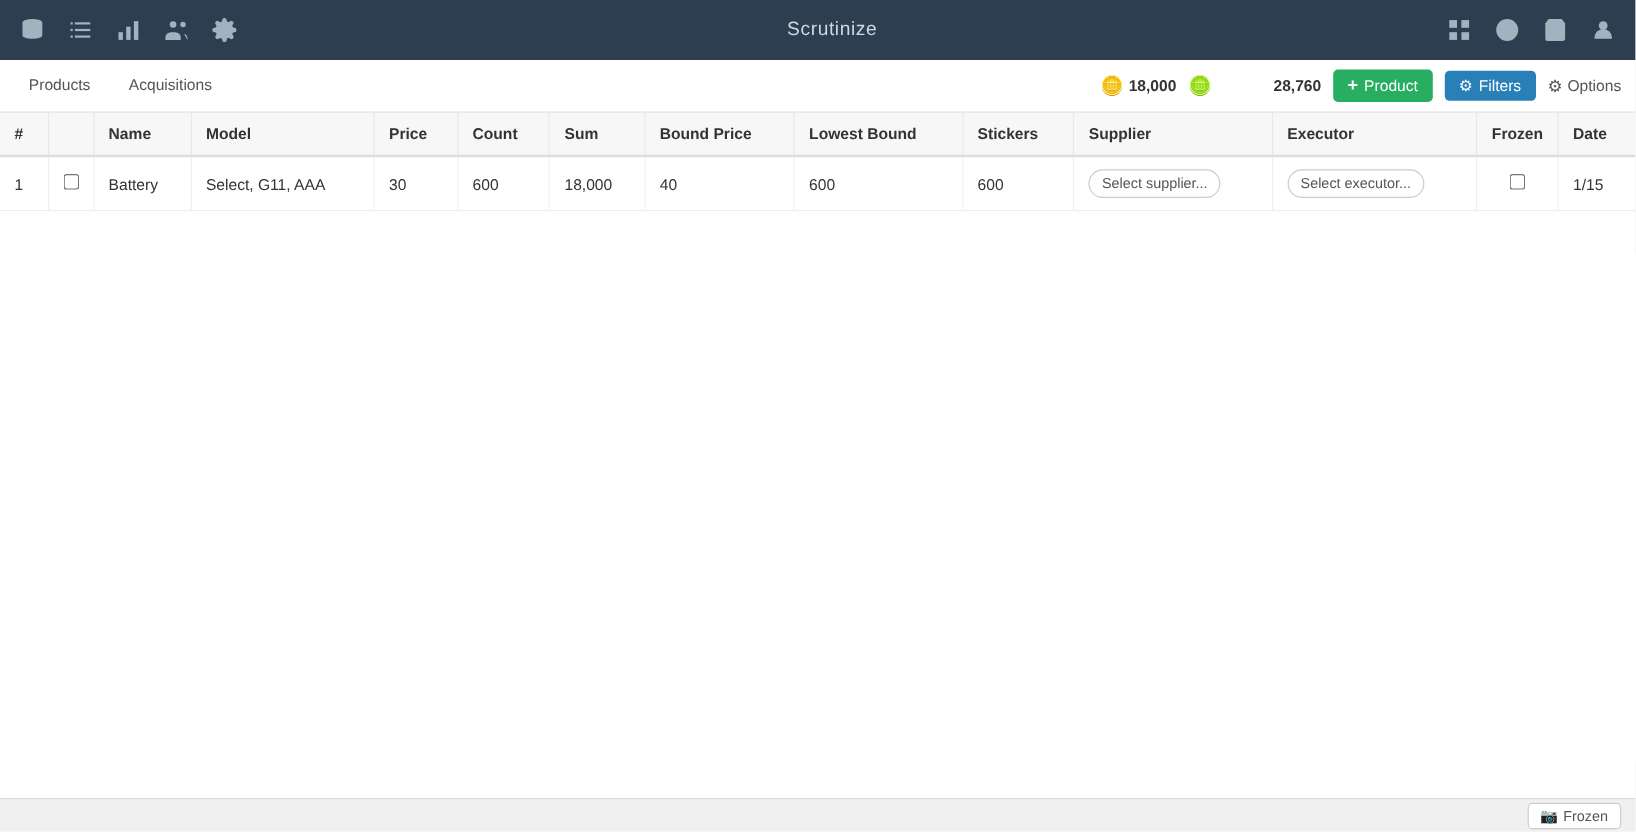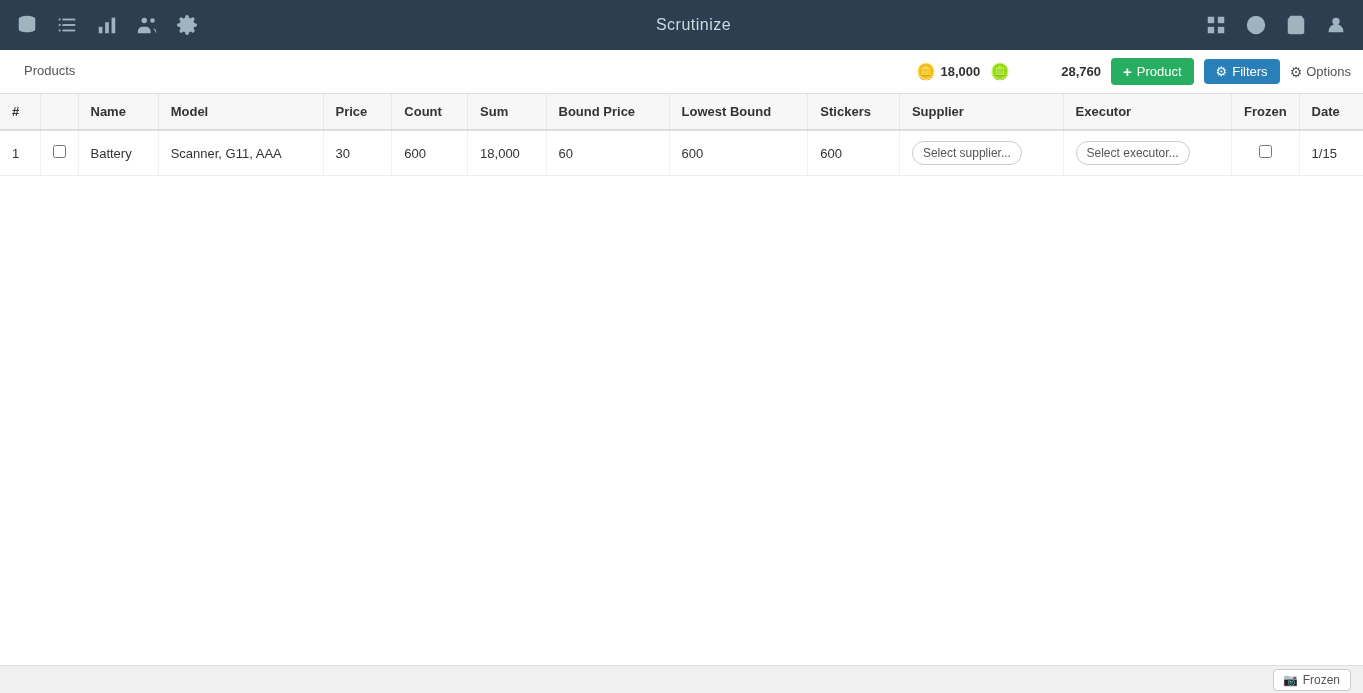--- a/index.html
+++ b/index.html
@@ -270,20 +270,21 @@
       <svg viewBox="0 0 24 24">
           <circle cx="12" cy="8" r="4"></circle>
           <path d="M4 20v-1a8 8 0 0 1 16 0v1"></path>
         </svg>
     </span>
   </div>
 </div>
 
 <div class="tabbar">
   <div class="tab">Products</div>
+  <div class="tab">Acquisitions</div>
 
   <div class="tabbar-right">
     <div class="stat-badge">
       <span style="font-size:16px;">🪙</span>
       <span style="color:#333;">18,000</span>
     </div>
     <div class="stat-badge">
       <span style="font-size:16px; filter: hue-rotate(30deg);">🪙</span>
       <span style="color:#333;margin-left:47px;">28,760</span>
     </div>
@@ -325,25 +326,25 @@
         <th>Date</th>
       </tr>
     </thead>
     <tbody>
       <tr>
         <td>1</td>
         <td class="checkbox-cell">
           <input type="checkbox" style="">
         </td>
         <td>Battery</td>
-        <td>Scanner, G11, AAA</td>
+        <td>Select, G11, AAA</td>
         <td>30</td>
         <td>600</td>
         <td>18,000</td>
-        <td>60</td>
+        <td>40</td>
         <td>600</td>
         <td>600</td>
         <td>
           <button class="select-btn">Select supplier...</button>
         </td>
         <td>
           <button class="select-btn">Select executor...</button>
         </td>
         <td class="checkbox-cell">
           <input type="checkbox" style="">

